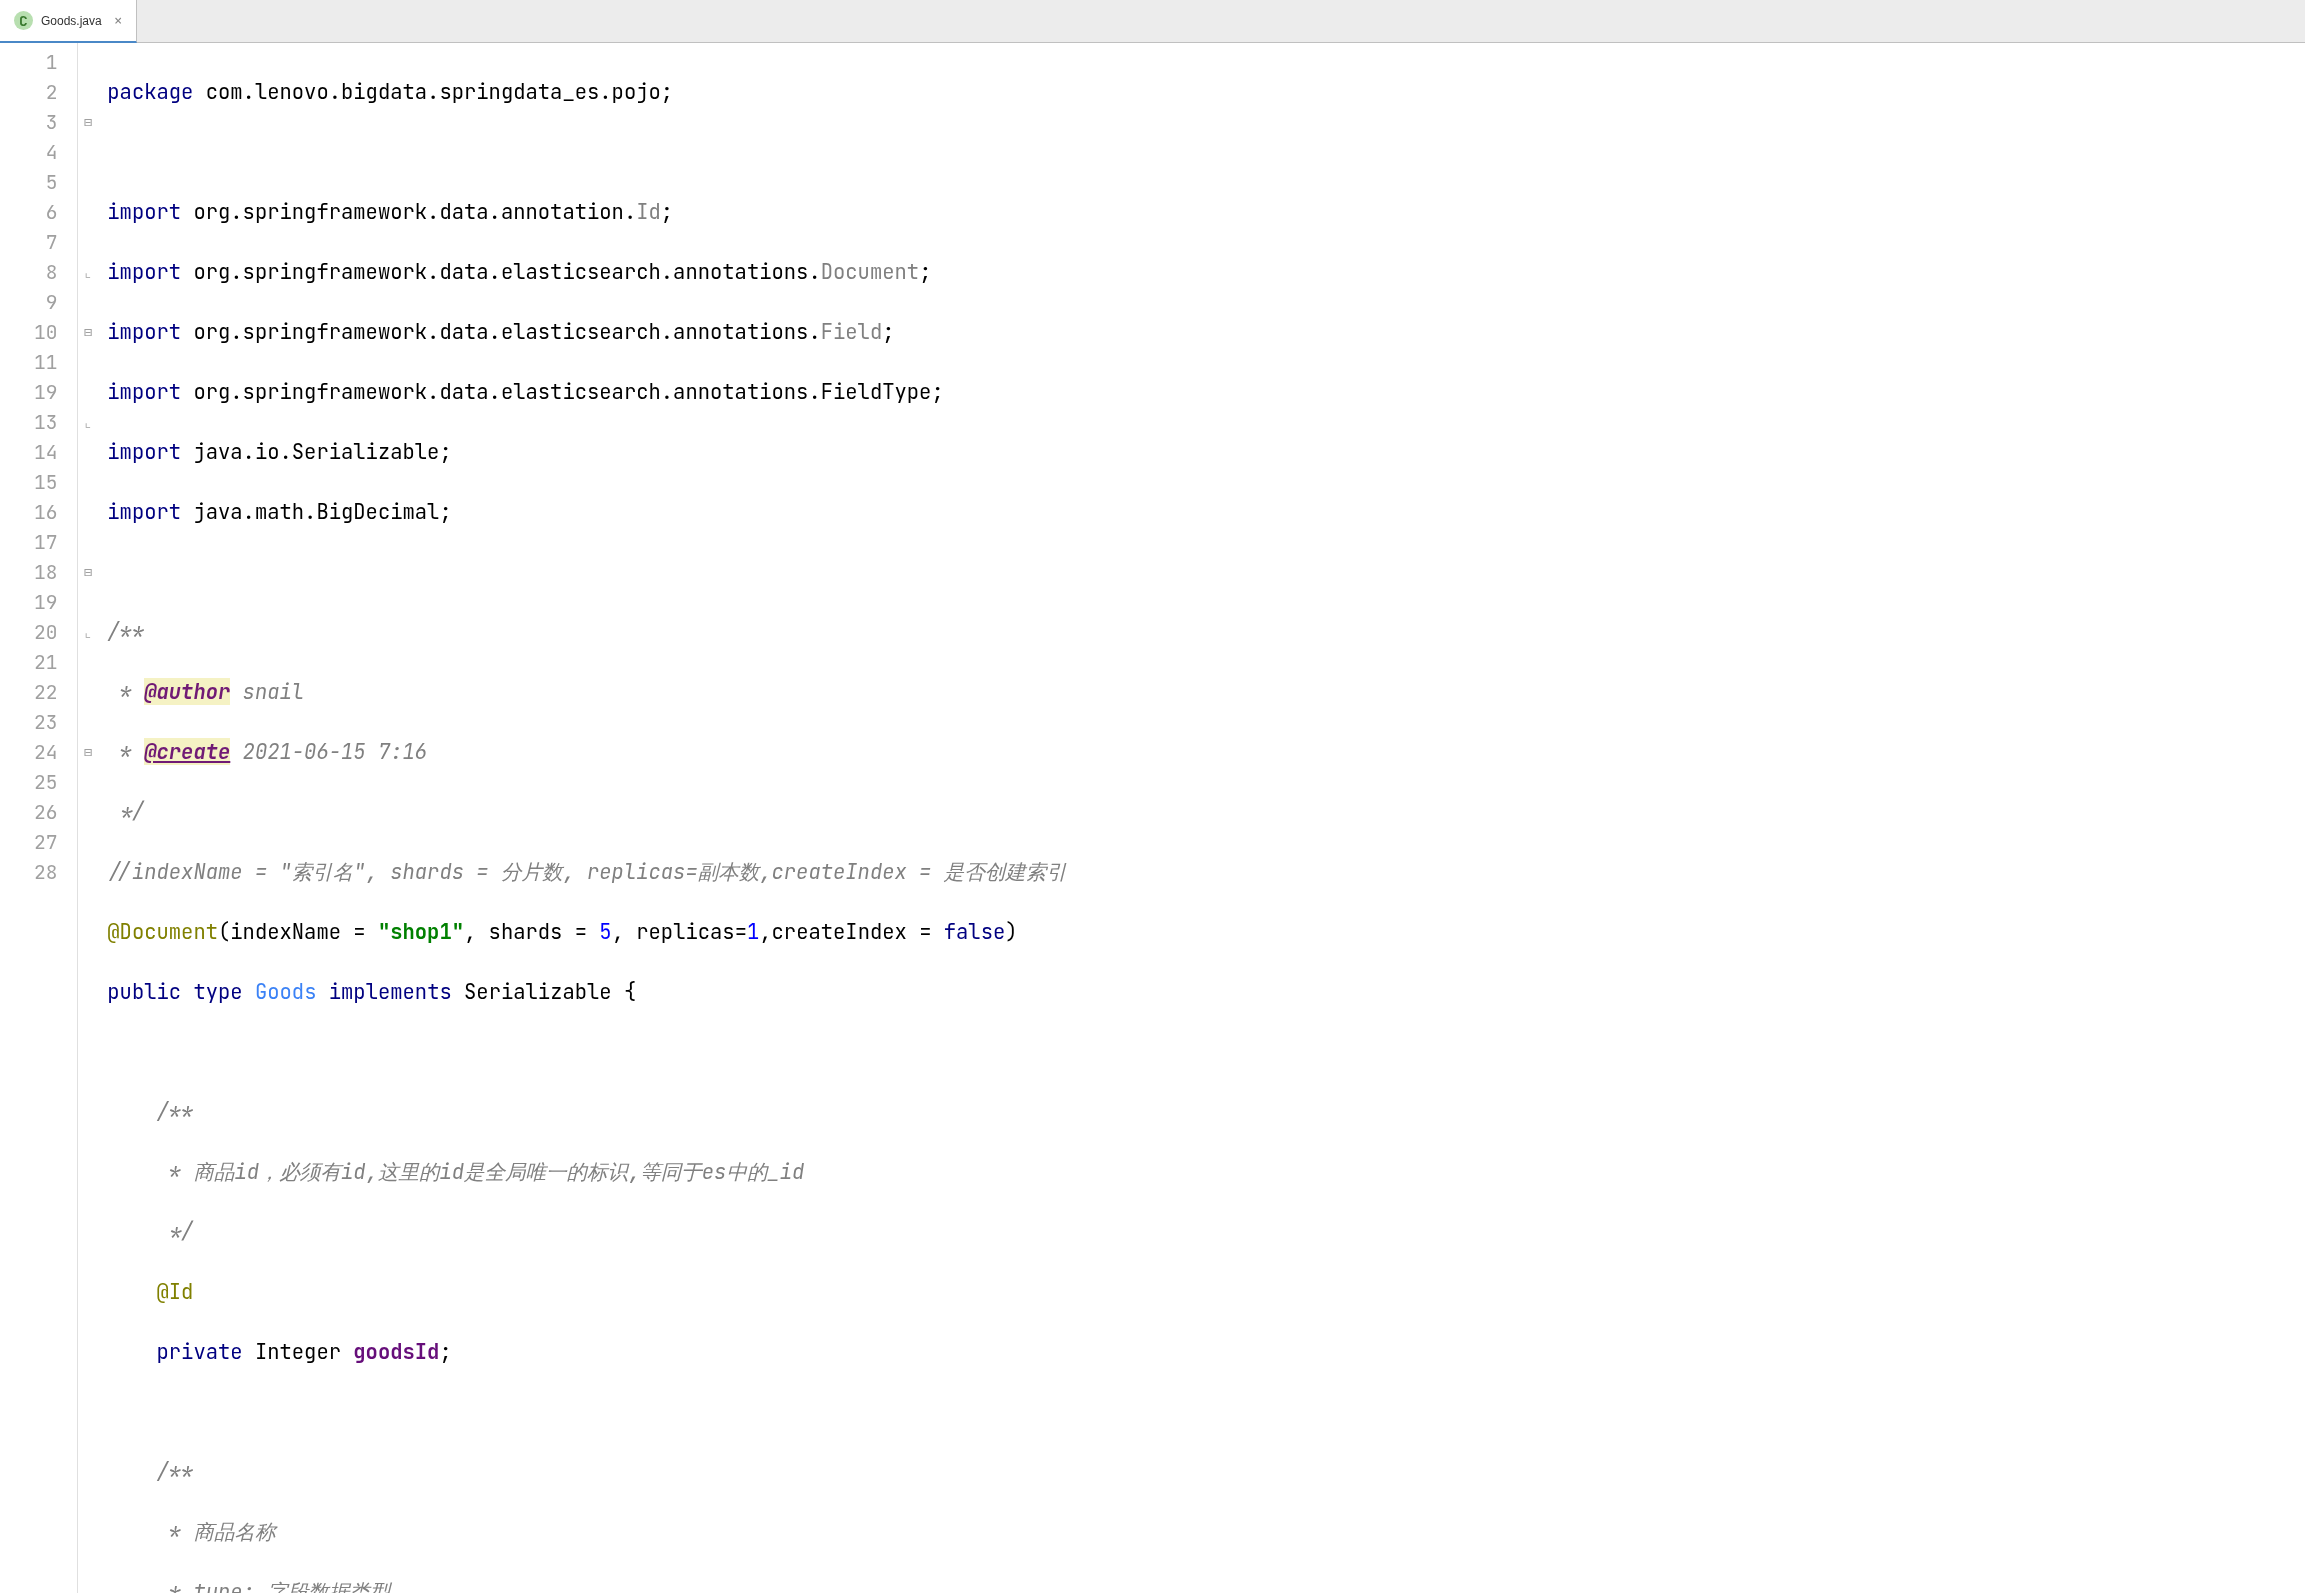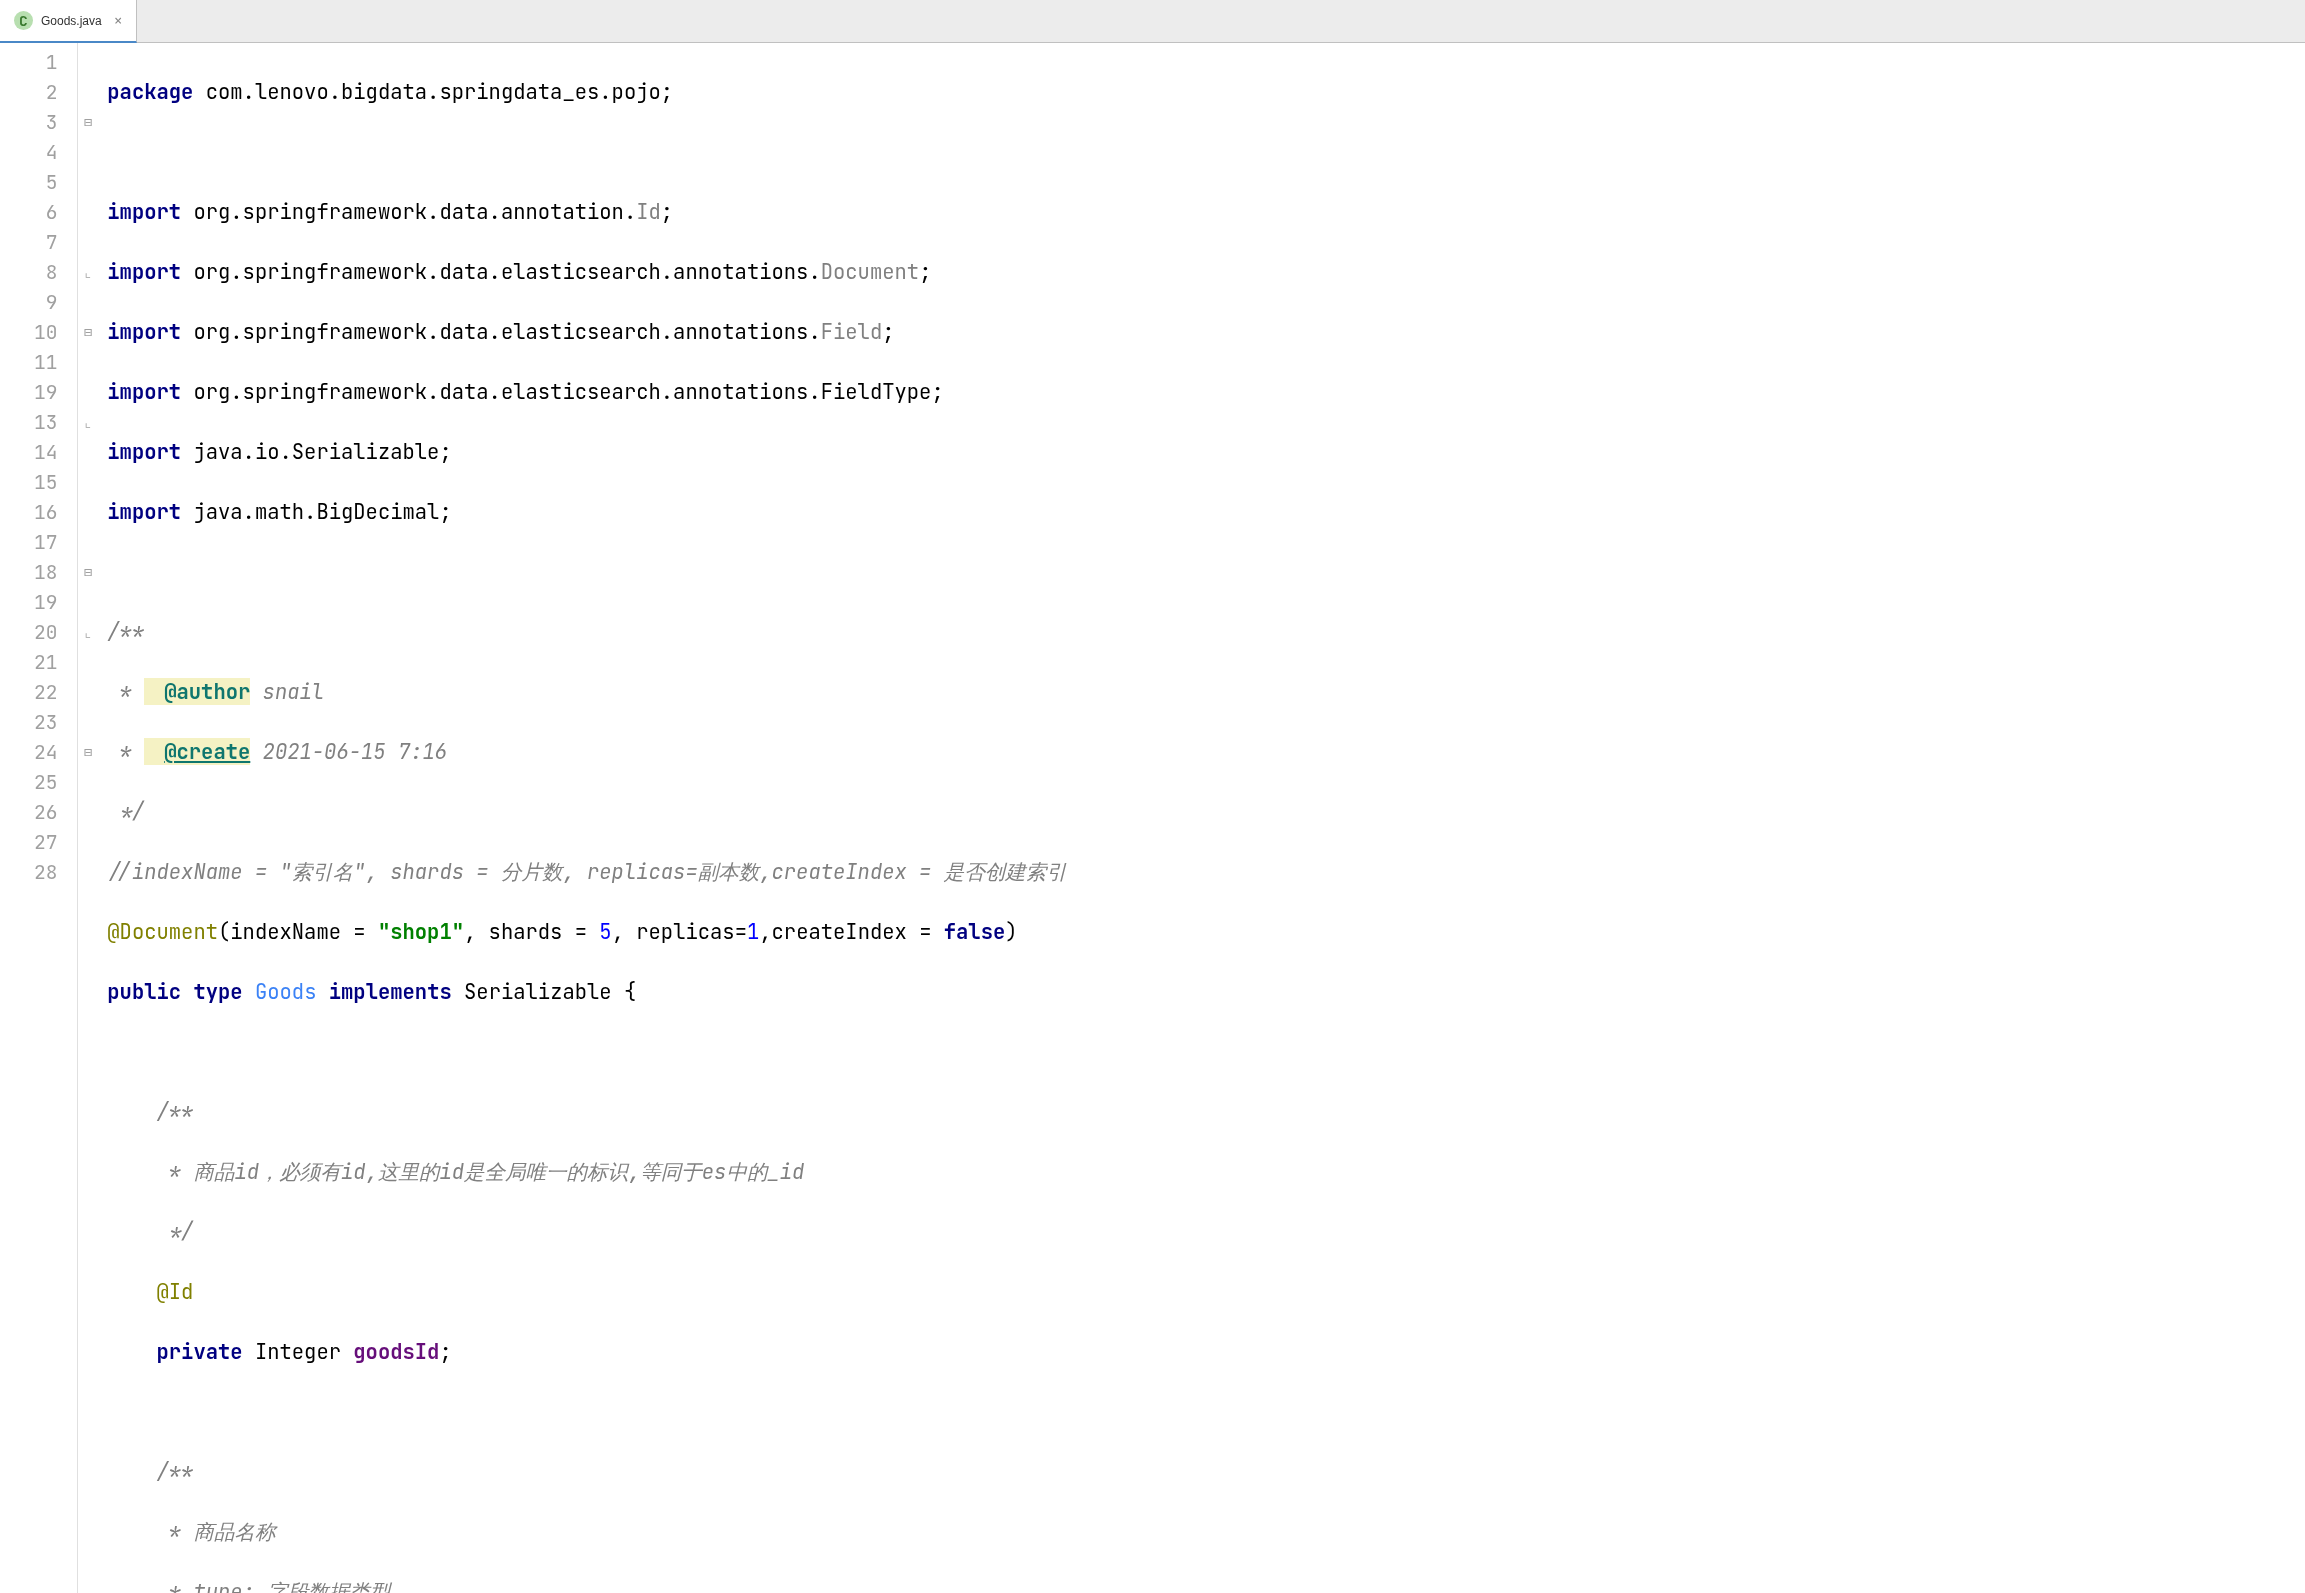--- a/index.html
+++ b/index.html
@@ -89,25 +89,25 @@
       padding-top: 3.9px;
       padding-left: 9.8px;
       white-space: pre;
       line-height: 30px;
       font-size: 20.5px;
     }
     .code-line {
       height: 30px;
       line-height: 30px;
     }
-    .keyword { color: #000080; font-weight: bold; }
+    .keyword { color: #000080; font-weight: normal; }
     .string { color: #008000; font-weight: bold; }
     .number { color: #0000ff; }
     .comment { color: #808080; font-style: italic; }
-    .javadoc-tag-valid { color: #0f766e; font-weight: bold; padding-left: 20px;}
+    .javadoc-tag-valid { color: #701a75; font-style: italic; font-weight: bold;}
     .javadoc-tag-highlight { background: #f5f2c4; }
     .annotation { color: #808000; margin-top: 32px; }
     .classname { color: #3b82f6; }
     .member { color: #660e7a; font-weight: bold; }
     .import-class { color: #808080; }
     .plain { color: #000000; }
   </style>
 </head>
 <body>
 

